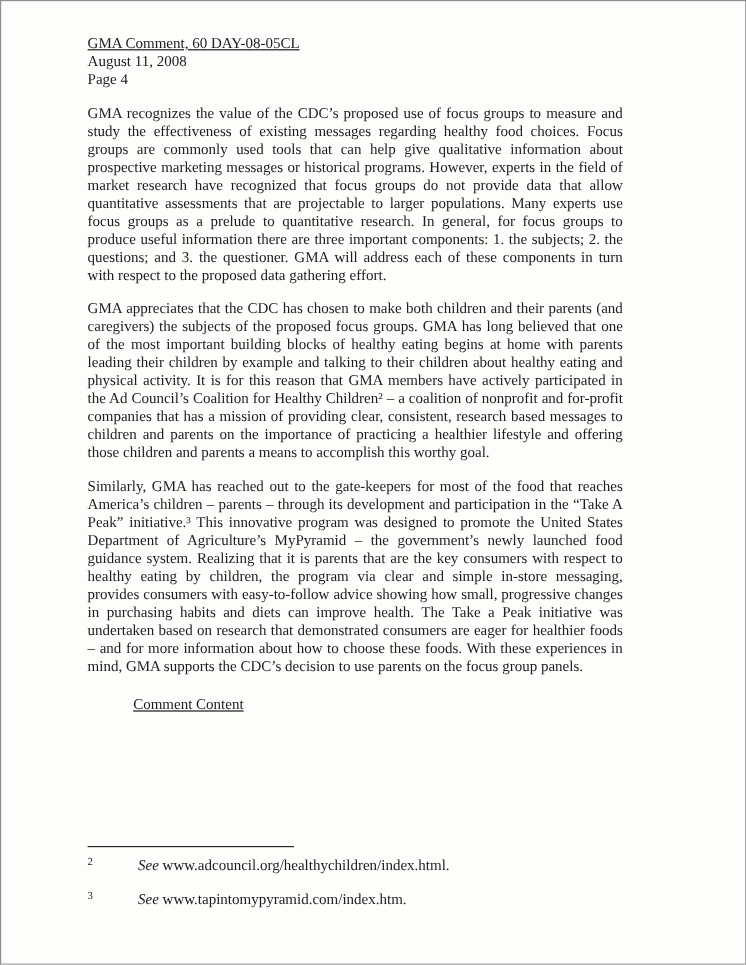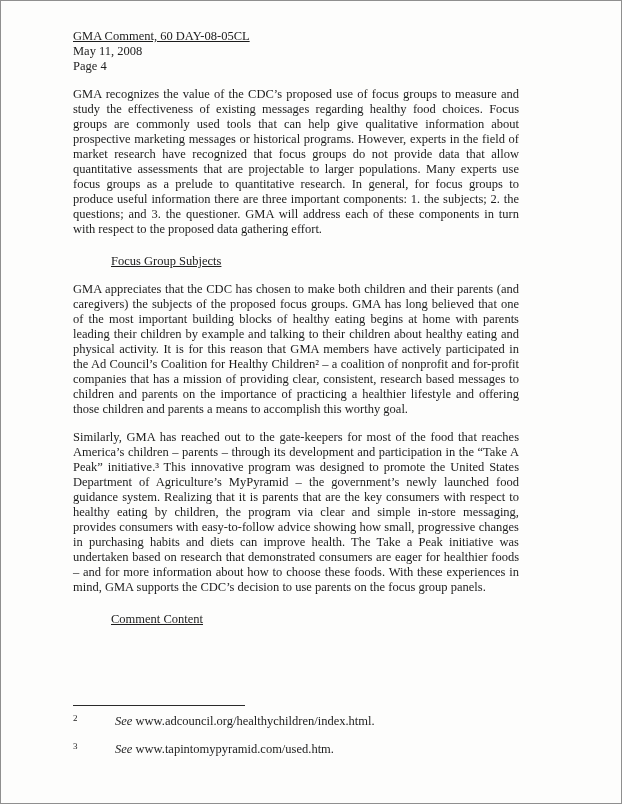--- a/index.html
+++ b/index.html
@@ -64,41 +64,40 @@
   }
   .italic { font-style: italic; text-align: center; }
 </style>
 </head>
 <body>
 
 <div class="page">
 
   <div class="header-block">
     <div class="header-line underlined">GMA Comment, 60 DAY-08-05CL</div>
-    <div class="header-line">May 11, 2008</div>
+    <div class="header-line">August 11, 2008</div>
     <div class="header-line">Page 4</div>
   </div>
 
 
   <p class="para">GMA recognizes the value of the CDC’s proposed use of focus groups to measure and study the effectiveness of existing messages regarding healthy food choices.  Focus groups are commonly used tools that can help give qualitative information about prospective marketing messages or historical programs.  However, experts in the field of market research have recognized that focus groups do not provide data that allow quantitative assessments that are projectable to larger populations.  Many experts use focus groups as a prelude to quantitative research.  In general, for focus groups to produce useful information there are three important components: 1. the subjects; 2. the questions; and 3. the questioner.  GMA will address each of these components in turn with respect to the proposed data gathering effort.</p>
 
-  <h3 class="subsection-heading">Focus Group Subjects</h3>
 
   <p class="para">GMA appreciates that the CDC has chosen to make both children and their parents (and caregivers) the subjects of the proposed focus groups.  GMA has long believed that one of the most important building blocks of healthy eating begins at home with parents leading their children by example and talking to their children about healthy eating and physical activity.  It is for this reason that GMA members have actively participated in the Ad Council’s Coalition for Healthy Children² – a coalition of nonprofit and for-profit companies that has a mission of providing clear, consistent, research based messages to children and parents on the importance of practicing a healthier lifestyle and offering those children and parents a means to accomplish this worthy goal.</p>
 
   <p class="para">Similarly, GMA has reached out to the gate-keepers for most of the food that reaches America’s children – parents – through its development and participation in the “Take A Peak” initiative.³  This innovative program was designed to promote the United States Department of Agriculture’s MyPyramid – the government’s newly launched food guidance system.  Realizing that it is parents that are the key consumers with respect to healthy eating by children, the program via clear and simple in-store messaging, provides consumers with easy-to-follow advice showing how small, progressive changes in purchasing habits and diets can improve health.  The Take a Peak initiative was undertaken based on research that demonstrated consumers are eager for healthier foods – and for more information about how to choose these foods.  With these experiences in mind, GMA supports the CDC’s decision to use parents on the focus group panels.</p>
 
   <h3 class="subsection-heading">Comment Content</h3>
 
 
   <div class="footnotes">
     <div class="fn-sep"></div>
 
     <div class="footnote">
       <span class="fn-num">2</span><span class="fn-body"><span class="italic">See</span><span> www.adcouncil.org/healthychildren/index.html.</span></span>
     </div>
 
     <div class="footnote">
-      <span class="fn-num">3</span><span class="fn-body"><span class="italic">See</span><span> www.tapintomypyramid.com/used.htm.</span></span>
+      <span class="fn-num">3</span><span class="fn-body"><span class="italic">See</span><span> www.tapintomypyramid.com/index.htm.</span></span>
     </div>
   </div>
 
 </div>
 
 </body></html>

